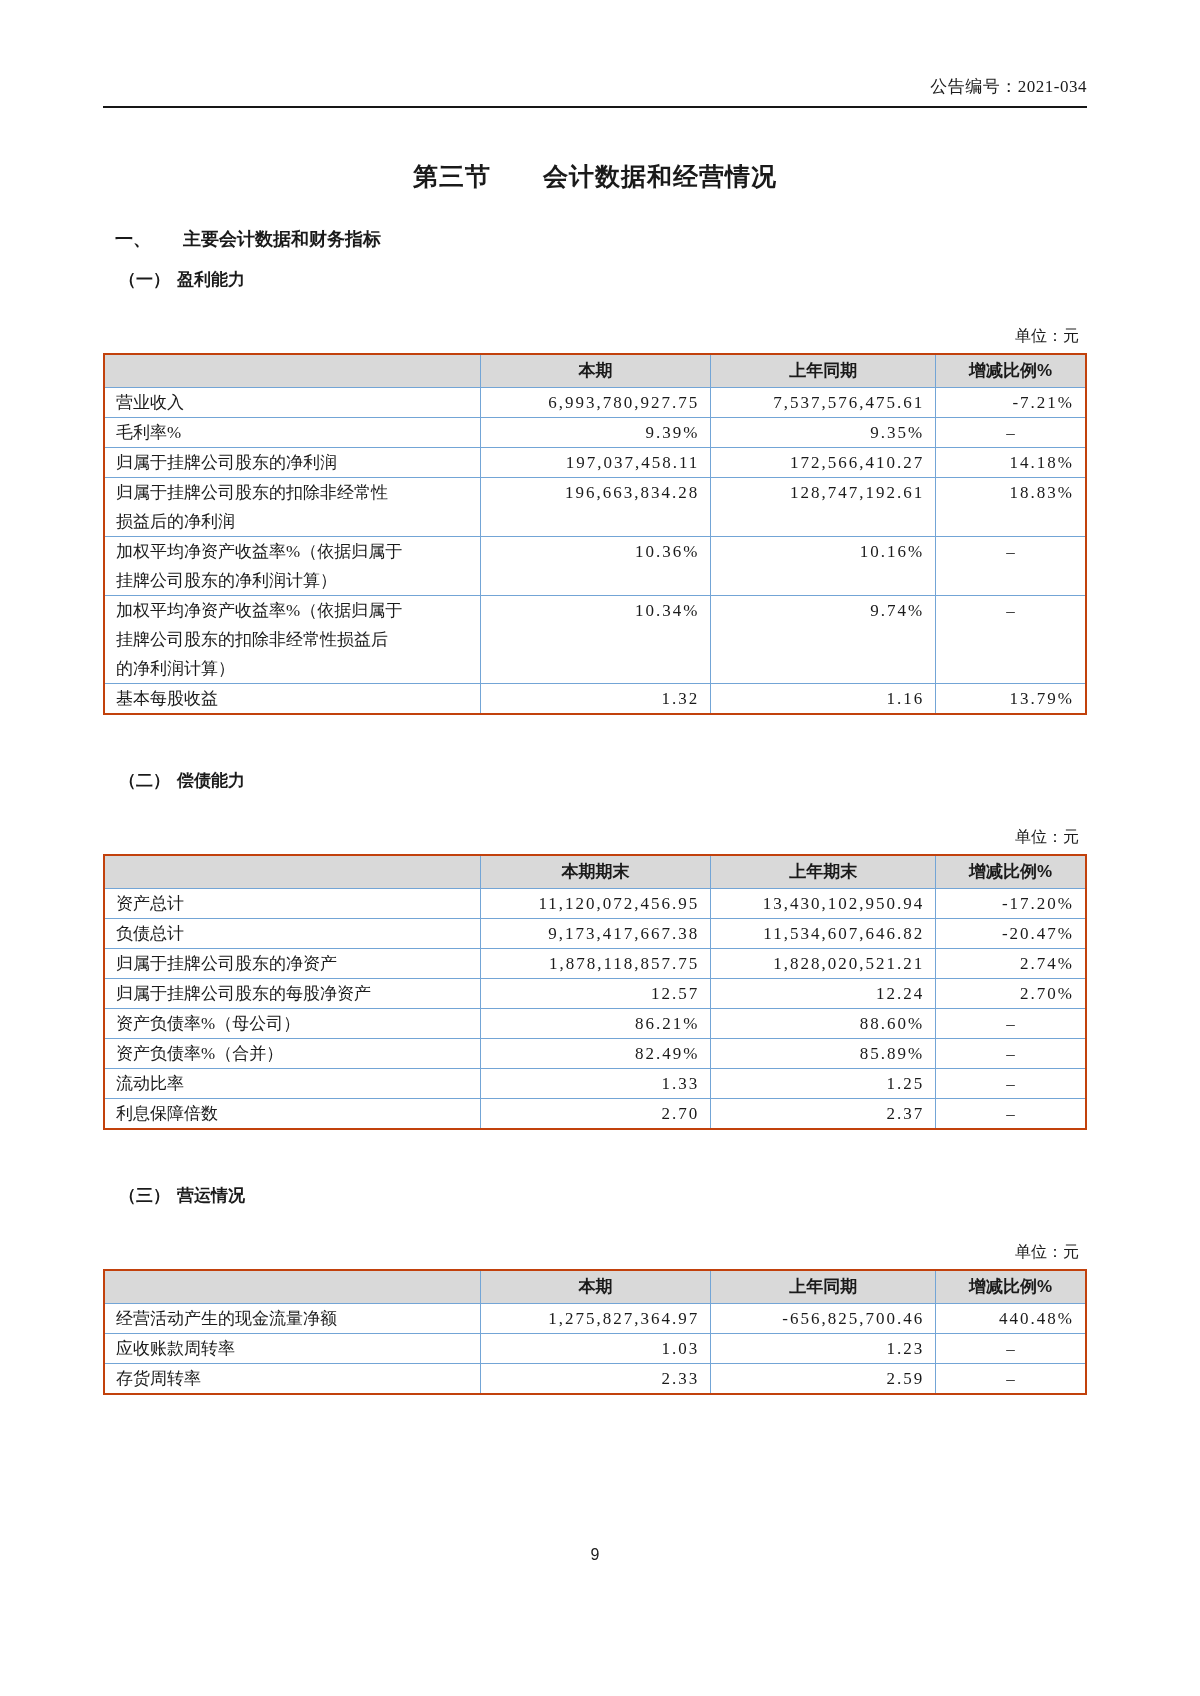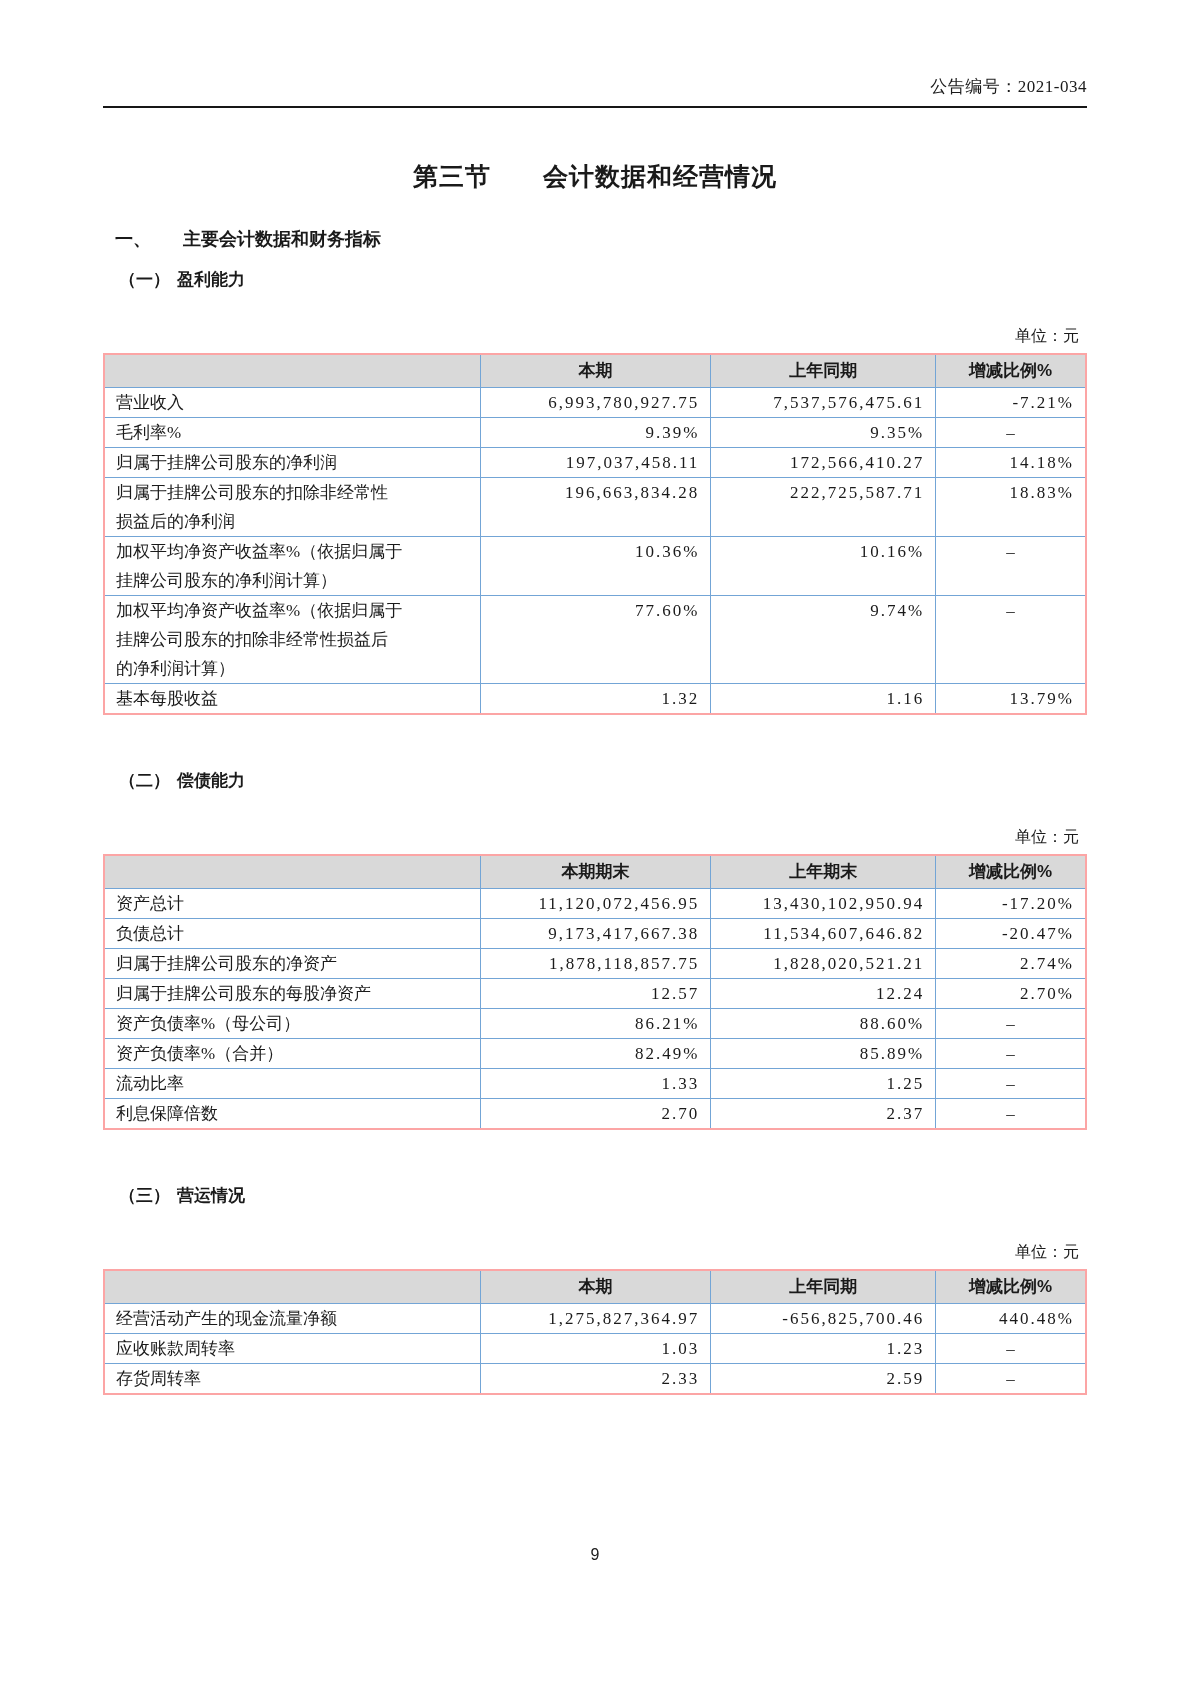--- a/index.html
+++ b/index.html
@@ -58,21 +58,21 @@
     margin-bottom: 7px;
     padding-right: 8px;
     text-align: right;
     font-size: 16px;
     line-height: 21px;
   }
 
   table.fin-table {
     width: 100%;
     border-collapse: collapse;
-    border: 2px solid #fca5a5;
+    border: 2px solid #c2410c;
     font-size: 17px;
     table-layout: fixed;
   }
   table.fin-table th, table.fin-table td { border: 1px solid #73a5d6; }
   table.fin-table th {
     background: #d9d9d9;
     font-weight: bold;
     font-family: "Liberation Sans", "DejaVu Sans", sans-serif;
     text-align: center;
     line-height: 24px;
@@ -154,35 +154,35 @@
               <tr>
                 <td class="label">归属于挂牌公司股东的净利润</td>
                 <td class="num">197,037,458.11</td>
                 <td class="num">172,566,410.27</td>
                 <td class="num">14.18%</td>
               </tr>
               <tr>
                 <td class="label">归属于挂牌公司股东的扣除非经常性
 损益后的净利润</td>
                 <td class="num">196,663,834.28</td>
-                <td class="num">222,725,587.71</td>
+                <td class="num">128,747,192.61</td>
                 <td class="num">18.83%</td>
               </tr>
               <tr>
                 <td class="label">加权平均净资产收益率%（依据归属于
 挂牌公司股东的净利润计算）</td>
                 <td class="num">10.36%</td>
                 <td class="num">10.16%</td>
                 <td class="dash">–</td>
               </tr>
               <tr>
                 <td class="label">加权平均净资产收益率%（依据归属于
 挂牌公司股东的扣除非经常性损益后
 的净利润计算）</td>
-                <td class="num">77.60%</td>
+                <td class="num">10.34%</td>
                 <td class="num">9.74%</td>
                 <td class="dash">–</td>
               </tr>
               <tr>
                 <td class="label">基本每股收益</td>
                 <td class="num">1.32</td>
                 <td class="num">1.16</td>
                 <td class="num">13.79%</td>
               </tr>
             </tbody>

